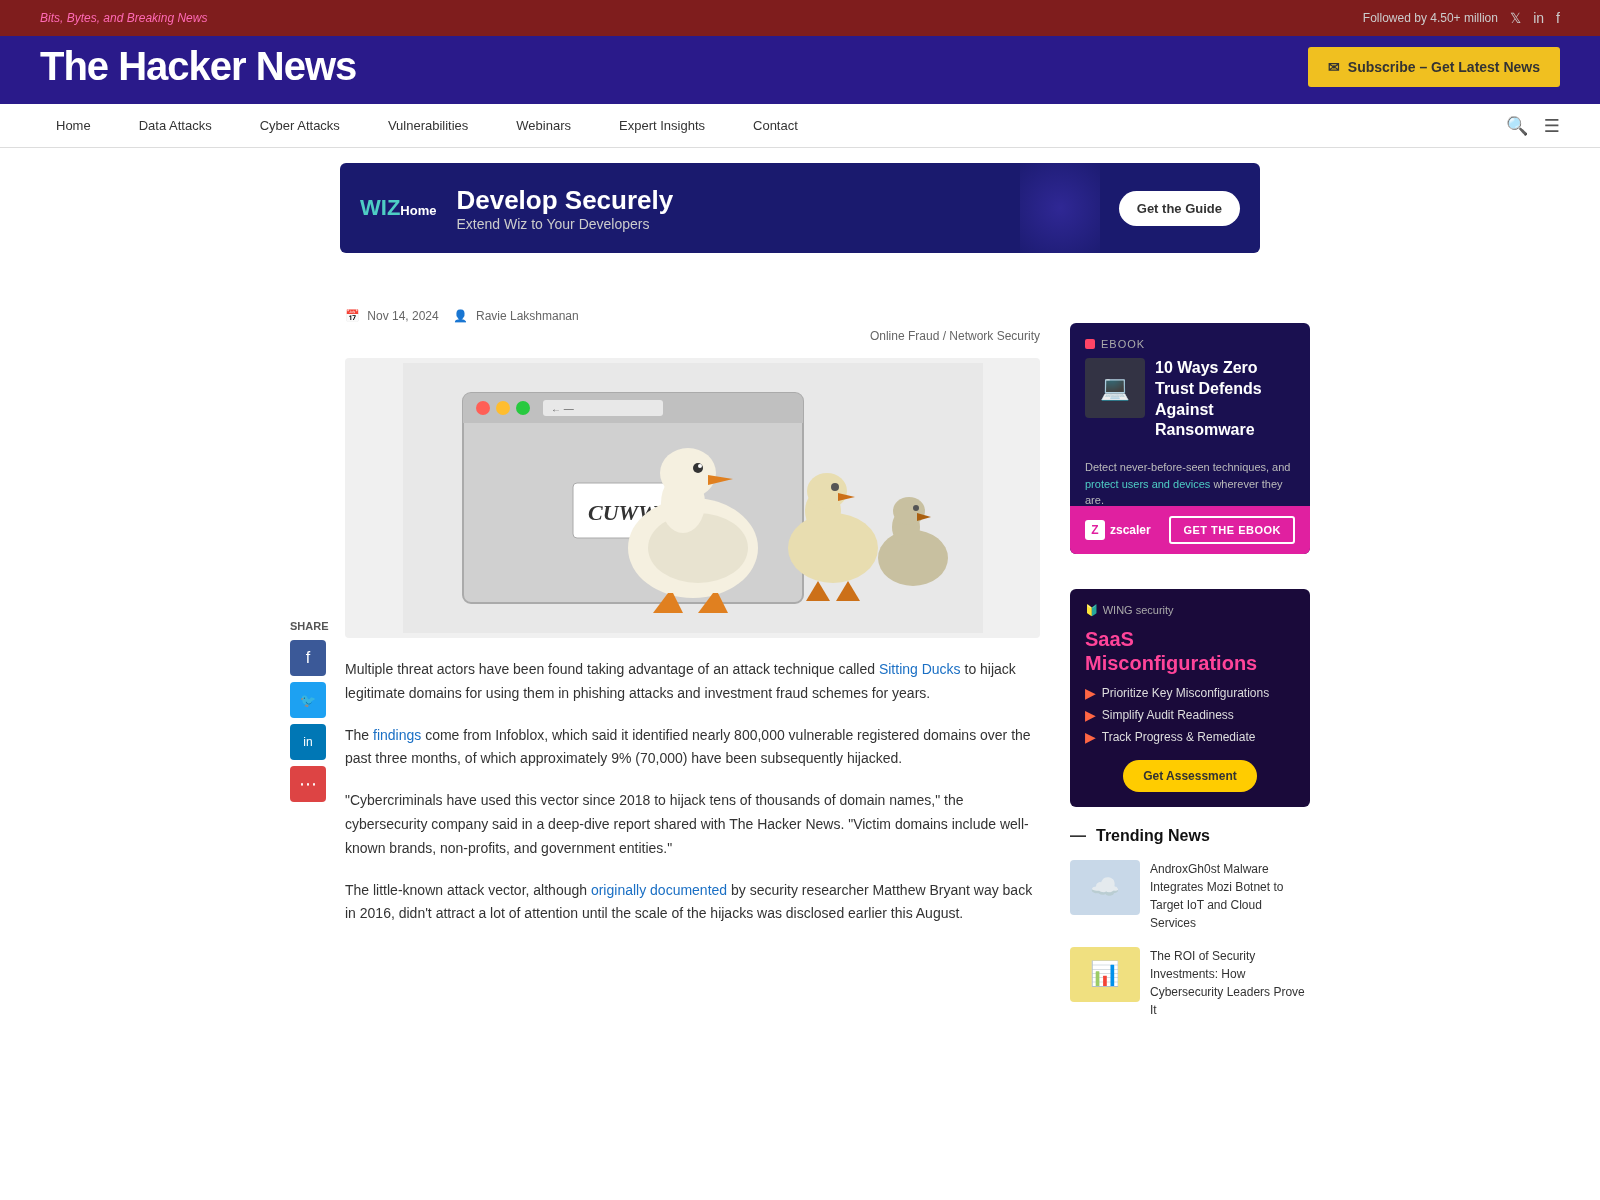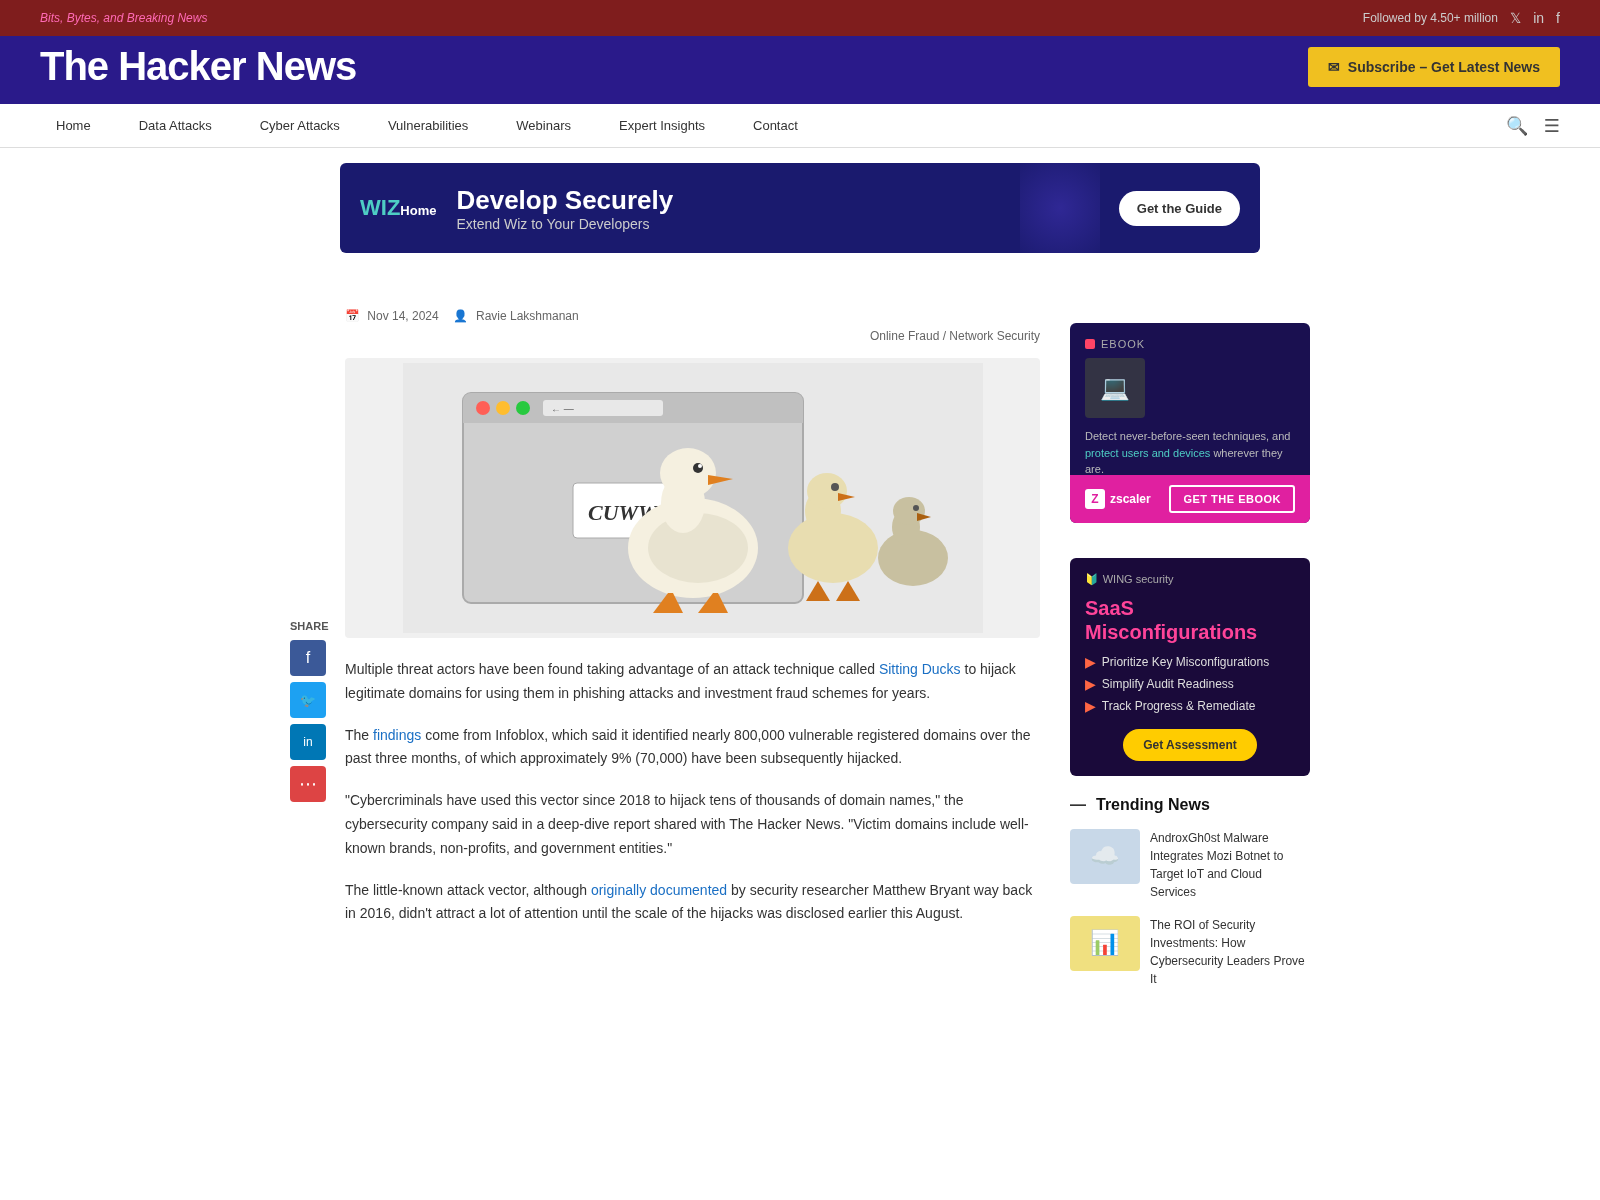--- a/index.html
+++ b/index.html
@@ -563,20 +563,21 @@
 
   <div class="sidebar">
 
     <div class="sidebar-widget ebook-widget">
       <div class="ebook-badge">
         <div class="ebook-dot"></div>
         <span class="ebook-label">EBOOK</span>
       </div>
       <div style="display:flex; gap:10px; margin-bottom:10px;">
         <div style="background:#334; width:60px; height:60px; border-radius:4px; flex-shrink:0; display:flex; align-items:center; justify-content:center; font-size:24px;">💻</div>
+        <p class="ebook-title">10 Ways Zero Trust Defends Against Ransomware</p>
       </div>
       <p class="ebook-desc">
         Detect never-before-seen techniques, and <a class="article-link" href="#">protect users and devices</a> wherever they are.
       </p>
       <div class="ebook-footer">
         <div class="zscaler-logo">
           <div class="zscaler-z">Z</div>
           <span>zscaler</span>
         </div>
         <button class="ebook-cta">GET THE EBOOK</button>

